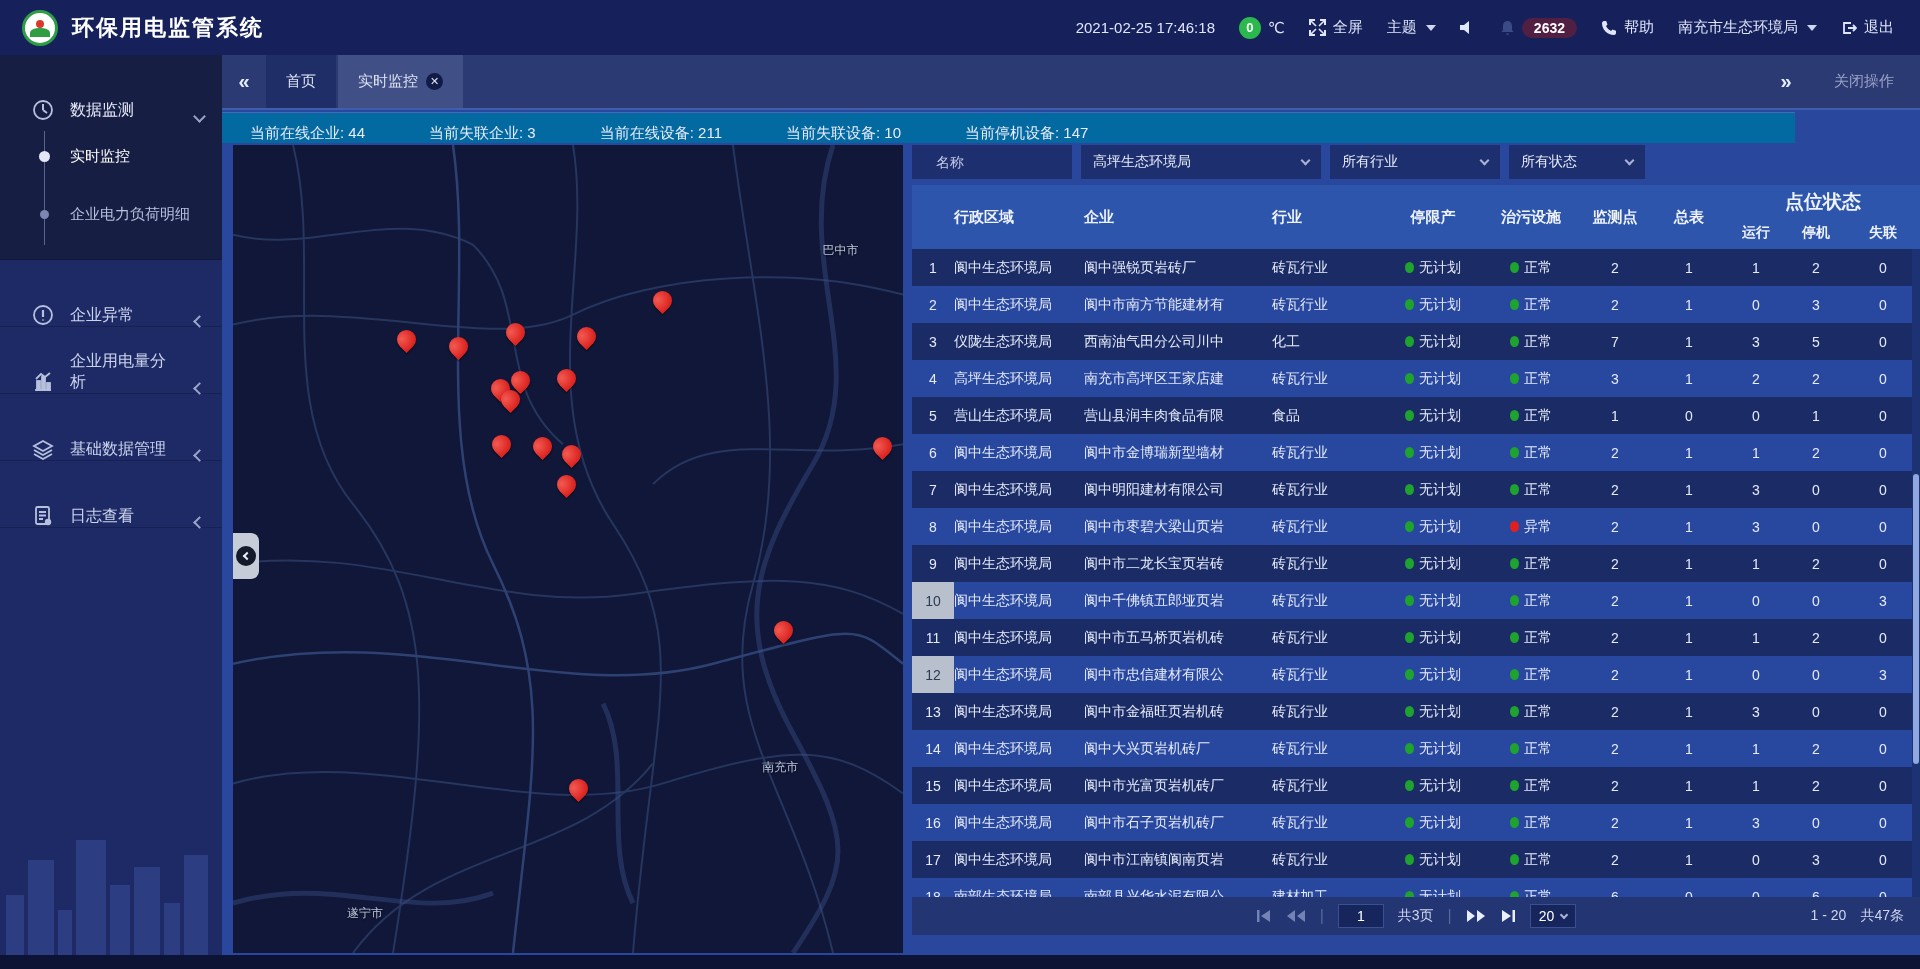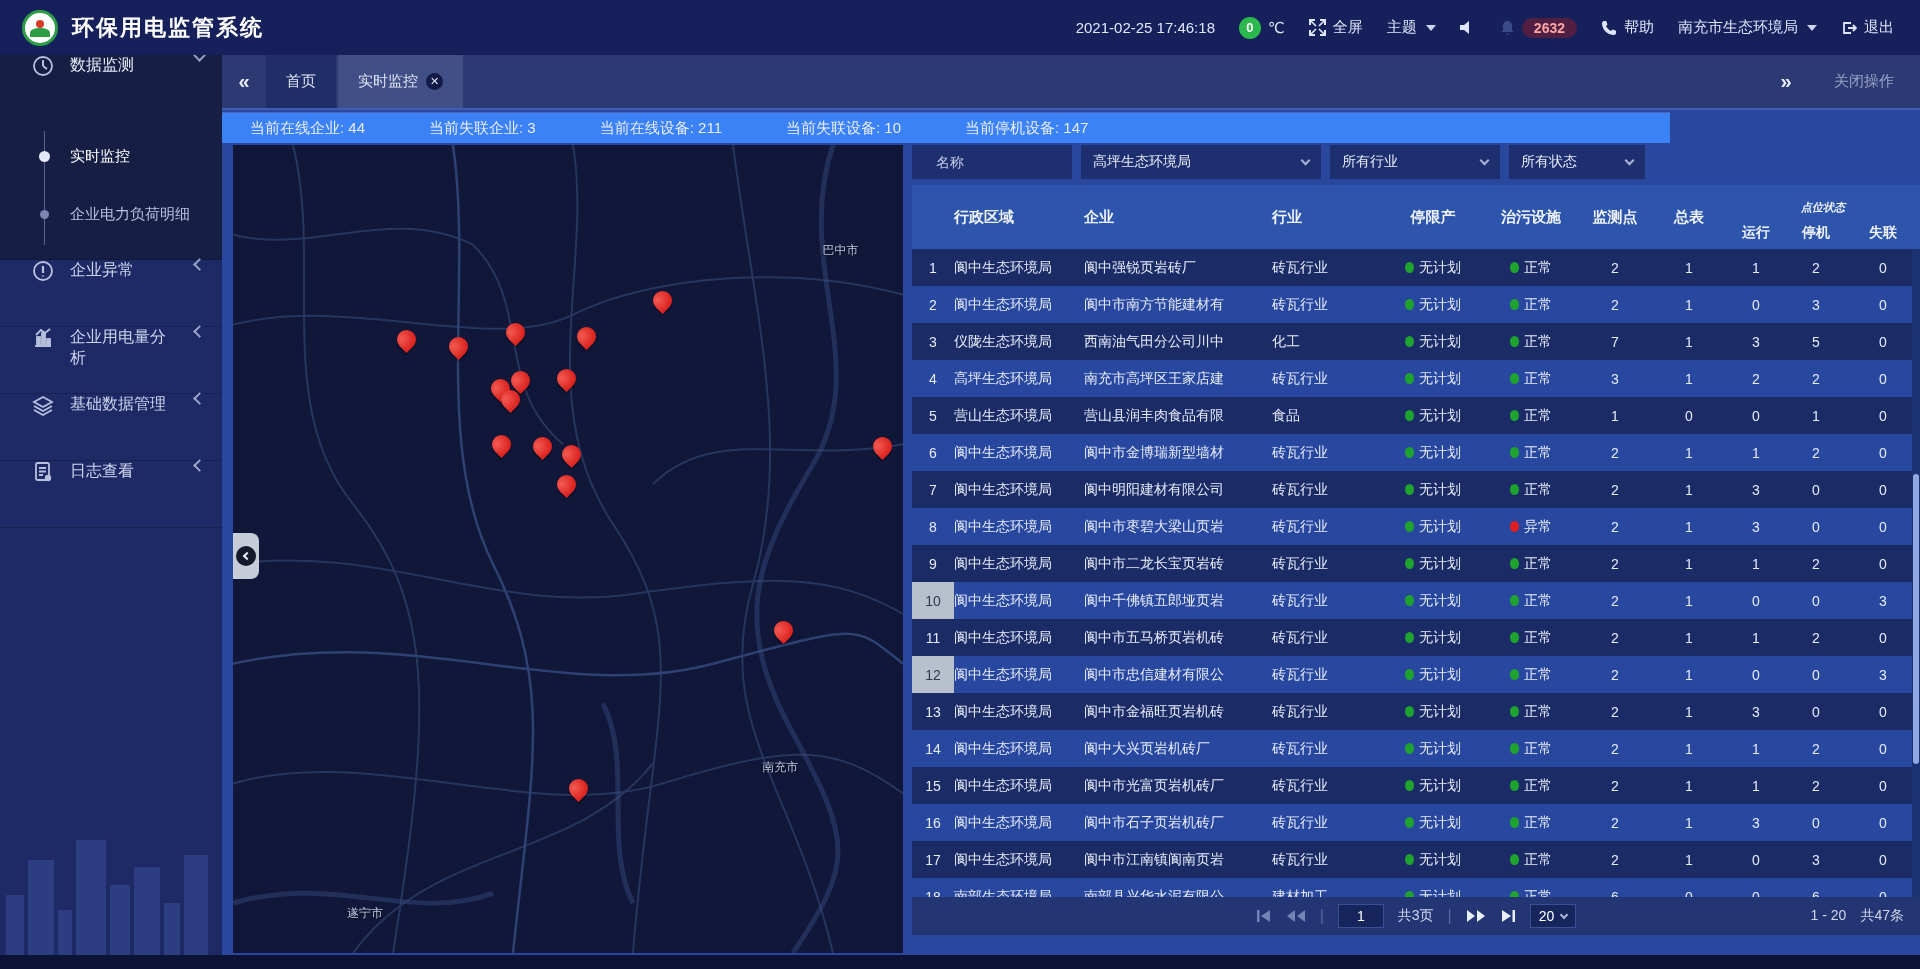--- a/index.html
+++ b/index.html
@@ -16,31 +16,31 @@
   .logo-circle::before { content:""; position:absolute; left:50%; top:7px; width:8px; height:8px;
     margin-left:-4px; border-radius:50%; background:#d83a2a; }
   .logo-circle::after { content:""; position:absolute; left:5px; right:5px; bottom:6px; height:9px;
     background:#2e9e44; border-radius:50% 50% 0 0; }
   .app-title { color:#ffffff; font-size:22px; font-weight:bold; letter-spacing:2px; }
   .header-right { margin-left:auto; display:flex; align-items:center; gap:24px; padding-right:26px;
     color:#dfe5fa; font-size:15px; }
   .hr-item { display:flex; align-items:center; gap:7px; cursor:pointer; white-space:nowrap; }
   .temp-badge { width:22px; height:22px; border-radius:50%; background:#2bb84d; color:#fff;
     font-size:13px; font-weight:bold; display:flex; align-items:center; justify-content:center; }
-  .notif-pill { background:#511f42; color:#fca5a5; font-size:14px; padding:2px 12px;
+  .notif-pill { background:#511f42; color:#ffffff; font-size:14px; padding:2px 12px;
     border-radius:11px; font-weight:bold; }
   .caret-down { width:0; height:0; border-left:5px solid transparent; border-right:5px solid transparent;
     border-top:6px solid #cfd6f0; display:inline-block; margin-left:2px; }
   .hicon svg { display:block; }
 
   
   .sidebar { position:absolute; left:0; top:55px; width:222px; height:900px;
     background:#1d2a66; z-index:20; overflow:hidden; }
   .side-group { border-bottom:1px solid rgba(10,16,44,.35); }
-  .group-row { height:66px; display:flex; align-items:flex-start; padding:0 18px 0 32px;
+  .group-row { height:66px; display:flex; align-items:flex-end; padding:0 18px 0 32px;
     color:#ccd3ec; font-size:16px; cursor:pointer; gap:16px; }
   .side-group.open { background:#161e44; }
   .side-group.open .group-row { color:#e8ecfa; }
   .group-icon { width:22px; height:22px; color:#b7c0dc; flex:0 0 22px; }
   .group-icon svg { width:22px; height:22px; display:block; }
   .group-label { flex:1; }
   .chev { display:inline-block; width:9px; height:9px; border-left:2px solid #9aa4c8;
     border-bottom:2px solid #9aa4c8; }
   .chev.left { transform:rotate(45deg); }
   .chev.down { transform:rotate(-45deg); margin-top:-4px; }
@@ -64,22 +64,22 @@
     color:#e8ecfa; font-size:20px; font-weight:bold; cursor:pointer; }
   .tab { padding:0 20px; display:flex; align-items:center; gap:8px; color:#dfe4f5; font-size:15px;
     cursor:pointer; background:#202e68; margin-right:2px; }
   .tab.active { background:#404f86; }
   .tab-close { width:17px; height:17px; border-radius:50%; background:#121b46; color:#dfe4f5;
     font-size:11px; display:flex; align-items:center; justify-content:center; }
   .tabbar-right { margin-left:auto; display:flex; align-items:center; gap:26px; padding-right:26px; }
   .close-ops { color:#9aa3c6; font-size:15px; cursor:pointer; }
 
   
-  .statsbar { position:absolute; left:222px; top:112px; width:1448px; height:31px;
-    background:#3b82f6; display:flex; align-items:center; gap:64px; padding-left:28px;
+  .statsbar { position:absolute; left:222px; top:112px; width:1573px; height:31px;
+    background:#0369a1; display:flex; align-items:flex-end; gap:64px; padding-left:28px;
     border-top:1px solid #4a66b8; }
   .stat-item { color:#e8ecfa; font-size:15px; white-space:nowrap; }
 
   
   .workspace { position:absolute; left:222px; top:143px; width:1698px; height:812px;
     background:#2a479e; }
 
   
   .map-panel { position:absolute; left:11px; top:2px; width:670px; height:808px;
     background:#101738; overflow:hidden; }
@@ -110,21 +110,21 @@
 
   .table-wrap { position:absolute; left:0; top:40px; width:1008px; height:750px; }
   .grid-cols { display:grid;
     grid-template-columns:42px 130px 188px 110px 102px 94px 74px 74px 60px 60px 1fr; }
   .thead { height:64px; background:#2d55ab; color:#eef2fc; font-size:15px; font-weight:bold;
     display:grid; grid-template-columns:42px 130px 188px 110px 102px 94px 74px 74px 60px 60px 1fr;
     grid-template-rows:32px 32px; }
   .th { grid-row:1 / 3; display:flex; align-items:center; }
   .th.c { justify-content:center; }
   .th-group { grid-column:9 / 12; grid-row:1; display:flex; align-items:flex-end;
-    justify-content:center; font-style:italic; font-size:11px; padding-bottom:2px; }
+    justify-content:center; font-size:19px; padding-bottom:2px; }
   .th-sub { grid-row:2; display:flex; align-items:center; justify-content:center; font-size:14px; }
   .tbody { height:648px; overflow:hidden; position:relative; }
   .trow { height:37px; color:#e6ebfa; font-size:14px; align-items:center; }
   .trow:nth-child(odd) { background:#1a2b66; }
   .trow:nth-child(even) { background:#28489f; }
   .td { display:flex; align-items:center; overflow:hidden; white-space:nowrap; height:100%; }
   .td.c { justify-content:center; }
   .td.idx { justify-content:center; }
   .td.idx.sel { background:#b9c0cd; color:#2c3b52; }
   .status-dot { width:9px; height:11px; border-radius:50%; margin-right:5px; flex:0 0 9px; }

